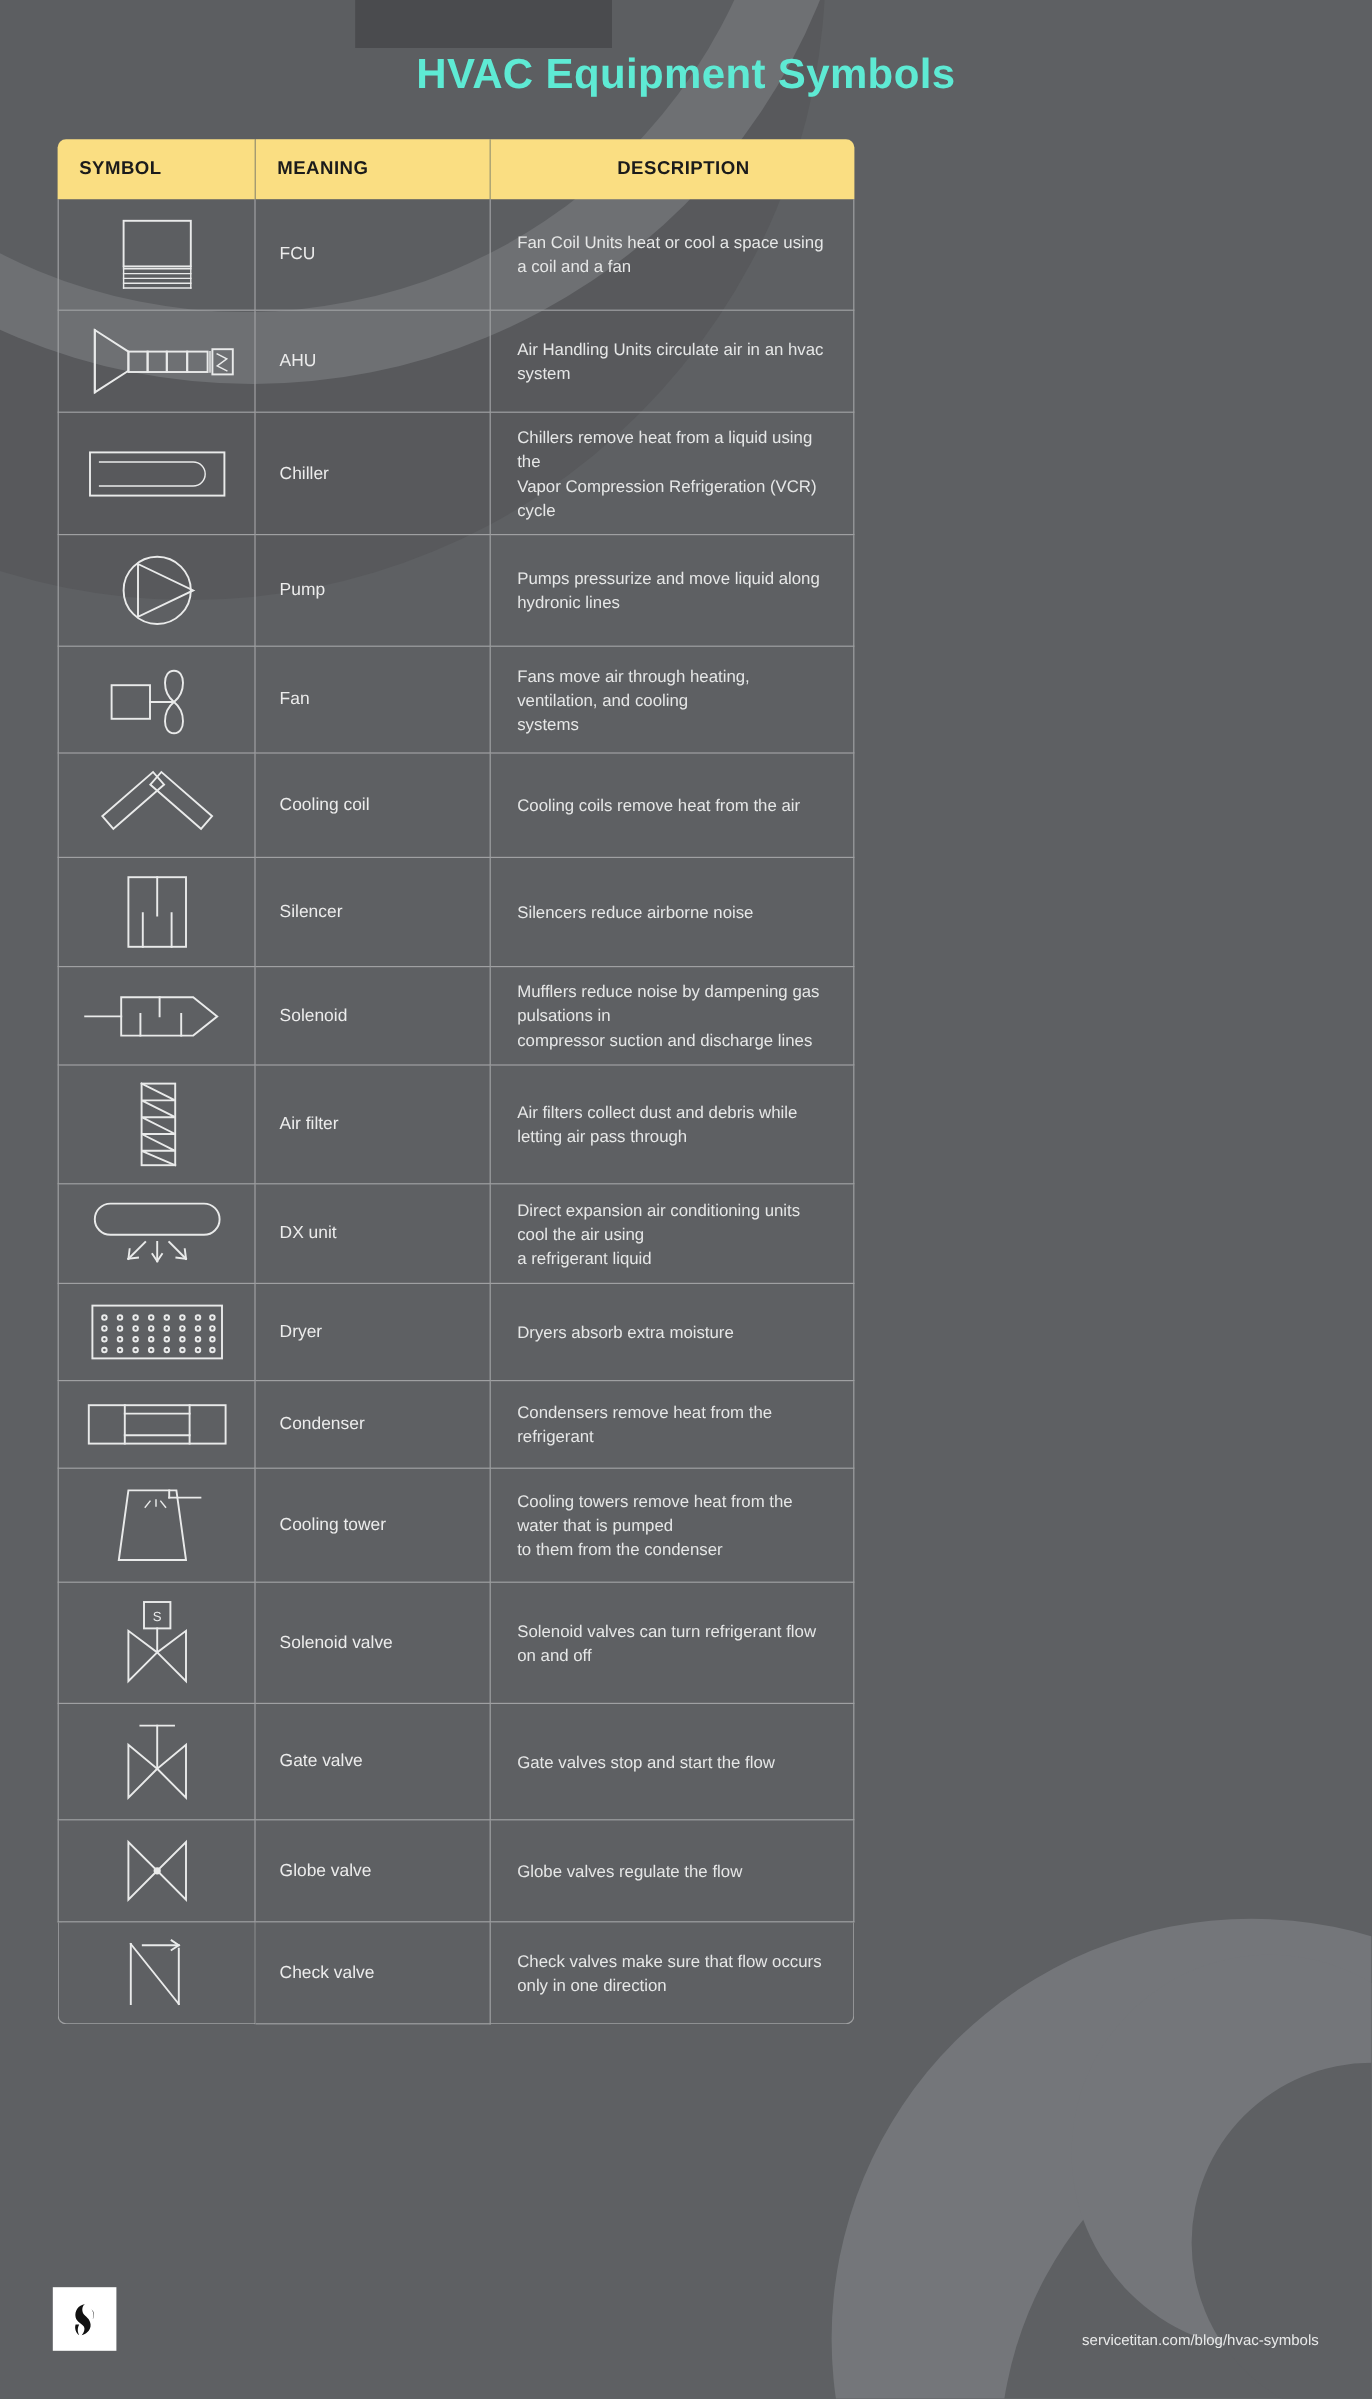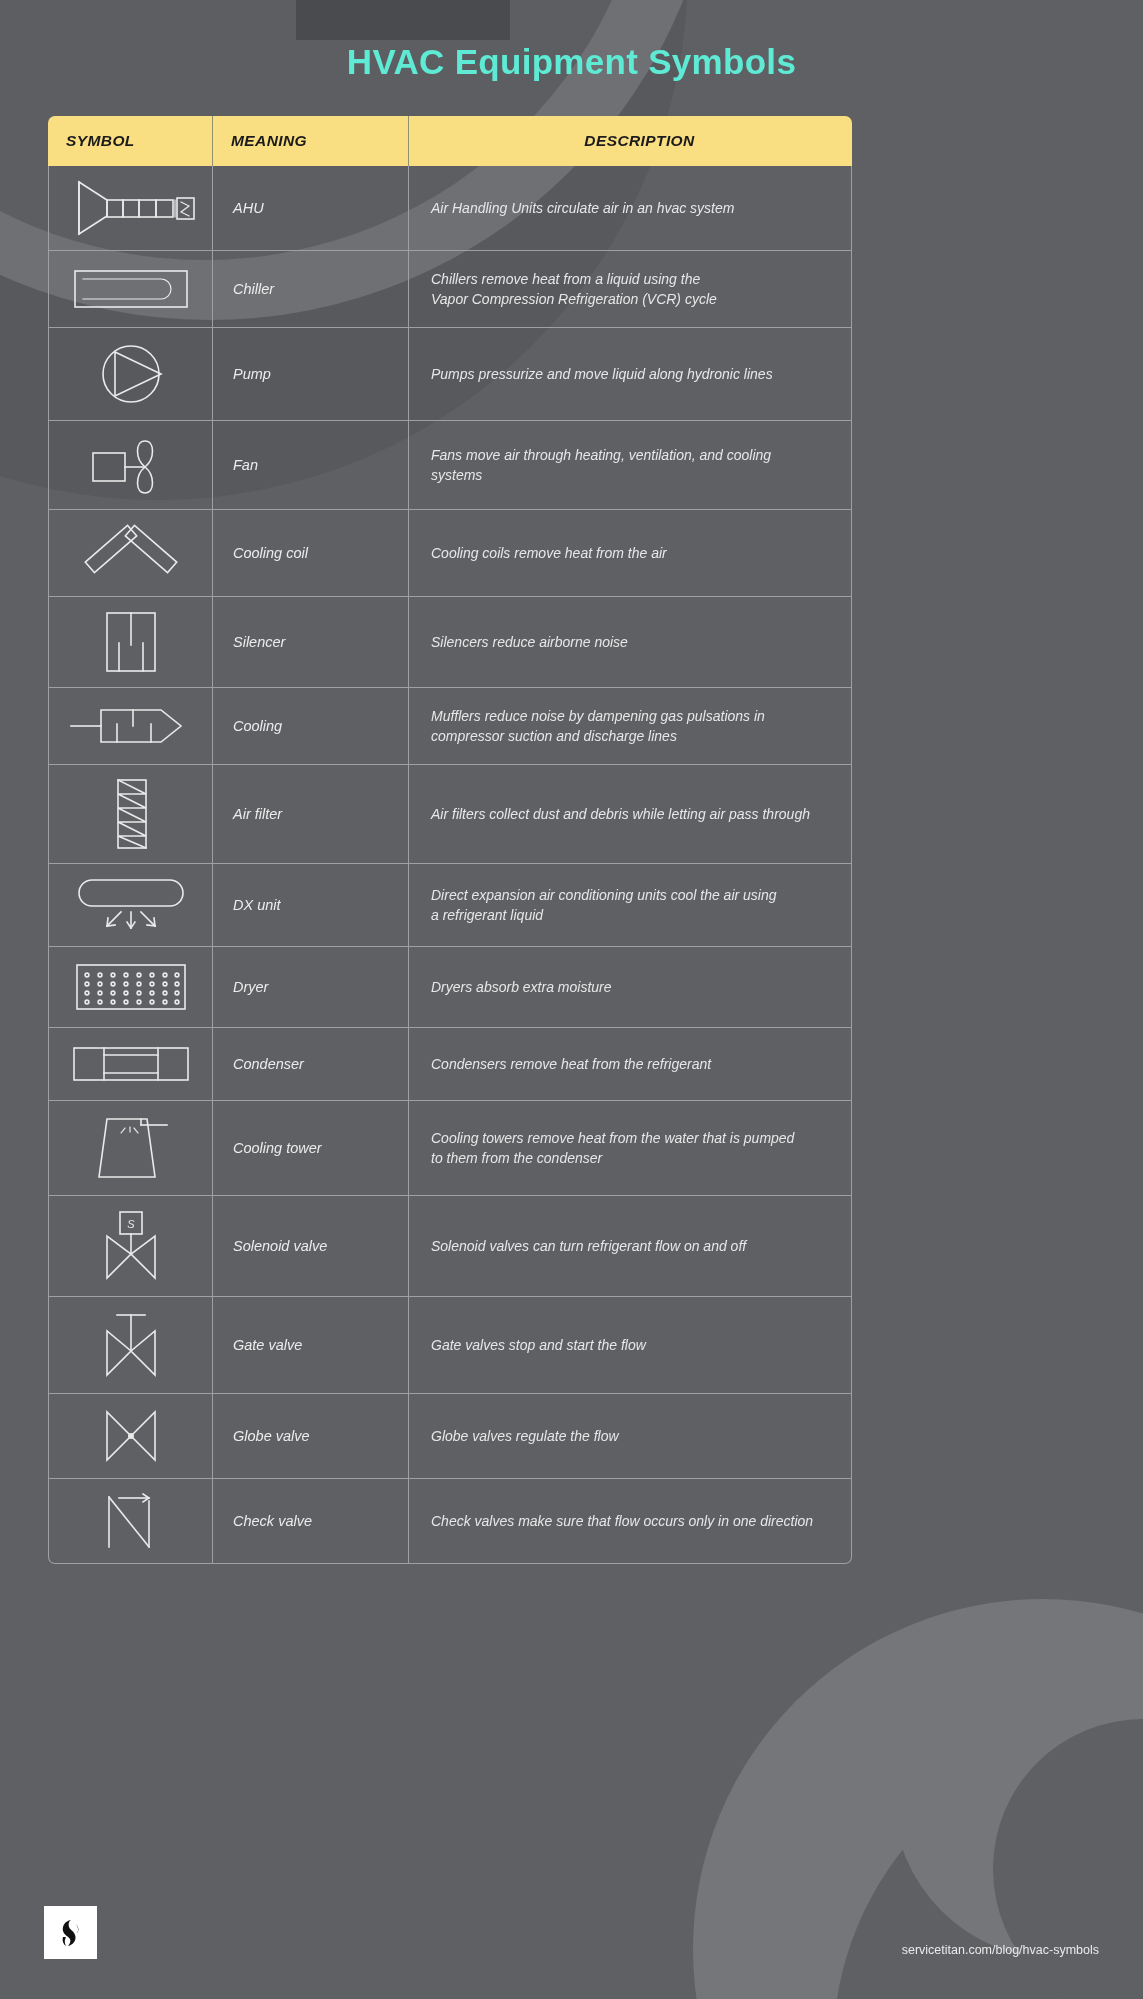--- a/index.html
+++ b/index.html
@@ -90,23 +90,22 @@
     font-weight: bold;
     letter-spacing: 0.3px;
     z-index: 5;
   }
 
   
   .table-wrap {
     position: absolute;
     left: 48px;
     top: 116px;
-    width: 804px;
+    width: 664px;
     z-index: 4;
-    font-style: italic;
   }
 
   table.symbols {
     width: 100%;
     border-collapse: separate;
     border-spacing: 0;
   }
 
   thead th {
     background: #fade82;
@@ -212,20 +211,36 @@
     <table class="symbols">
       <thead>
         <tr>
           <th>SYMBOL</th>
           <th>MEANING</th>
           <th>DESCRIPTION</th>
         </tr>
       </thead>
       <tbody>
 
+        <tr>
+          <td class="sym">
+            <svg class="glyph" width="100" height="72" viewBox="0 0 100 72">
+              <rect x="22" y="8" width="56" height="38"></rect>
+              <line class="thin" x1="22" y1="48" x2="78" y2="48"></line>
+              <line class="thin" x1="22" y1="52" x2="78" y2="52"></line>
+              <line class="thin" x1="22" y1="56" x2="78" y2="56"></line>
+              <line class="thin" x1="22" y1="60" x2="78" y2="60"></line>
+              <line class="thin" x1="22" y1="64" x2="78" y2="64"></line>
+              <line class="thin" x1="22" y1="46" x2="22" y2="64"></line>
+              <line class="thin" x1="78" y1="46" x2="78" y2="64"></line>
+            </svg>
+          </td>
+          <td class="meaning">FCU</td>
+          <td class="desc">Fan Coil Units heat or cool a space using a coil and a fan</td>
+        </tr>
 
         <tr>
           <td class="sym">
             <svg class="glyph" width="128" height="64" viewBox="0 0 128 64">
               <line x1="12" y1="6" x2="12" y2="58"></line>
               <path d="M12 6 L40 24 L40 40 L12 58 Z"></path>
               <rect x="40" y="24" width="16" height="17"></rect>
               <rect x="56" y="24" width="16" height="17"></rect>
               <rect x="72" y="24" width="17" height="17"></rect>
               <rect x="89" y="24" width="17" height="17"></rect>
@@ -301,21 +316,21 @@
         <tr>
           <td class="sym">
             <svg class="glyph" width="124" height="56" viewBox="0 0 124 56">
               <line x1="2" y1="28" x2="32" y2="28"></line>
               <path d="M32 12 L92 12 L112 28 L92 44 L32 44 Z"></path>
               <line x1="64" y1="12" x2="64" y2="28"></line>
               <line x1="48" y1="26" x2="48" y2="44"></line>
               <line x1="82" y1="26" x2="82" y2="44"></line>
             </svg>
           </td>
-          <td class="meaning">Cooling</td>
+          <td class="meaning">Solenoid</td>
           <td class="desc">Mufflers reduce noise by dampening gas pulsations in<br>compressor suction and discharge lines</td>
         </tr>
 
         <tr>
           <td class="sym">
             <svg class="glyph" width="50" height="78" viewBox="0 0 50 78">
               <rect x="12" y="5" width="28" height="68"></rect>
               <path d="M12 5 L40 19 L12 19 L40 33 L12 33 L40 47 L12 47 L40 61 L12 61 L40 73"></path>
             </svg>
           </td>

